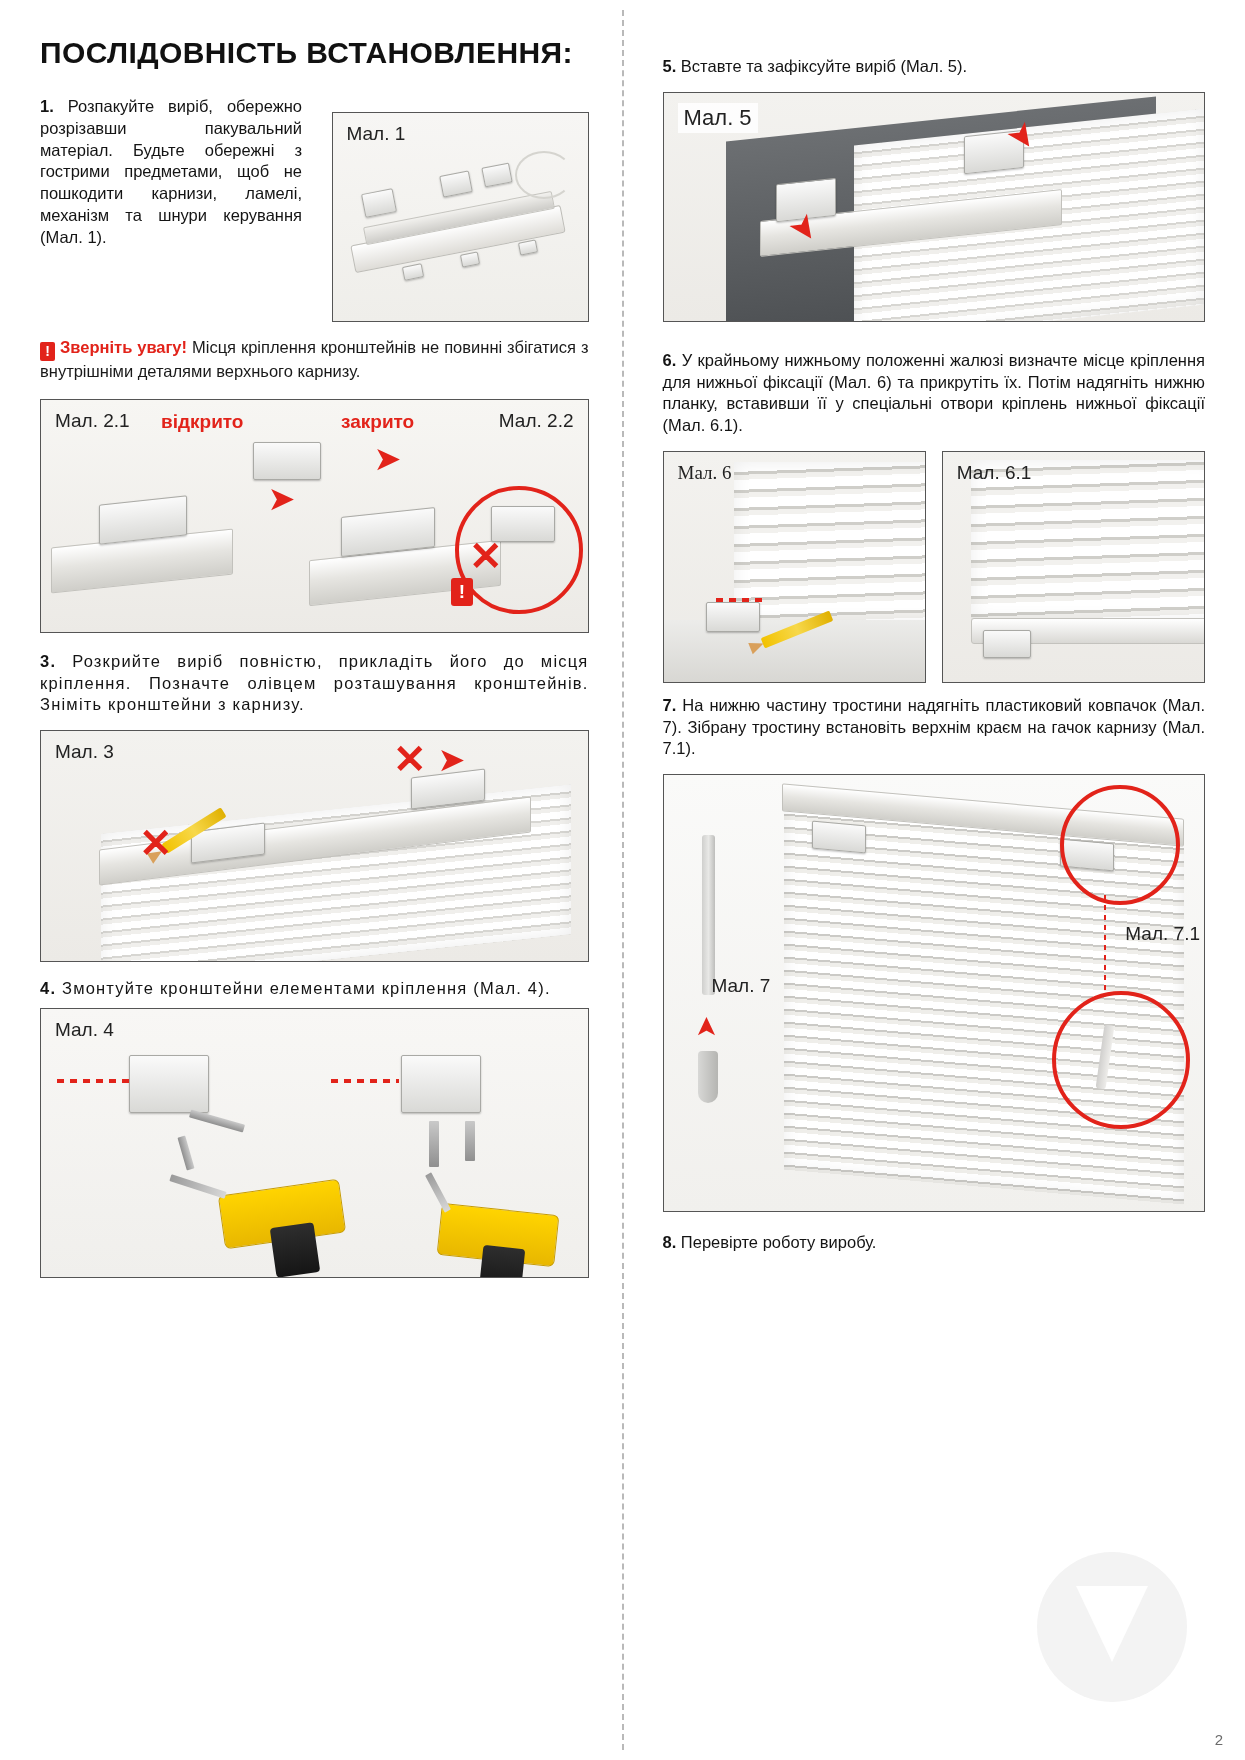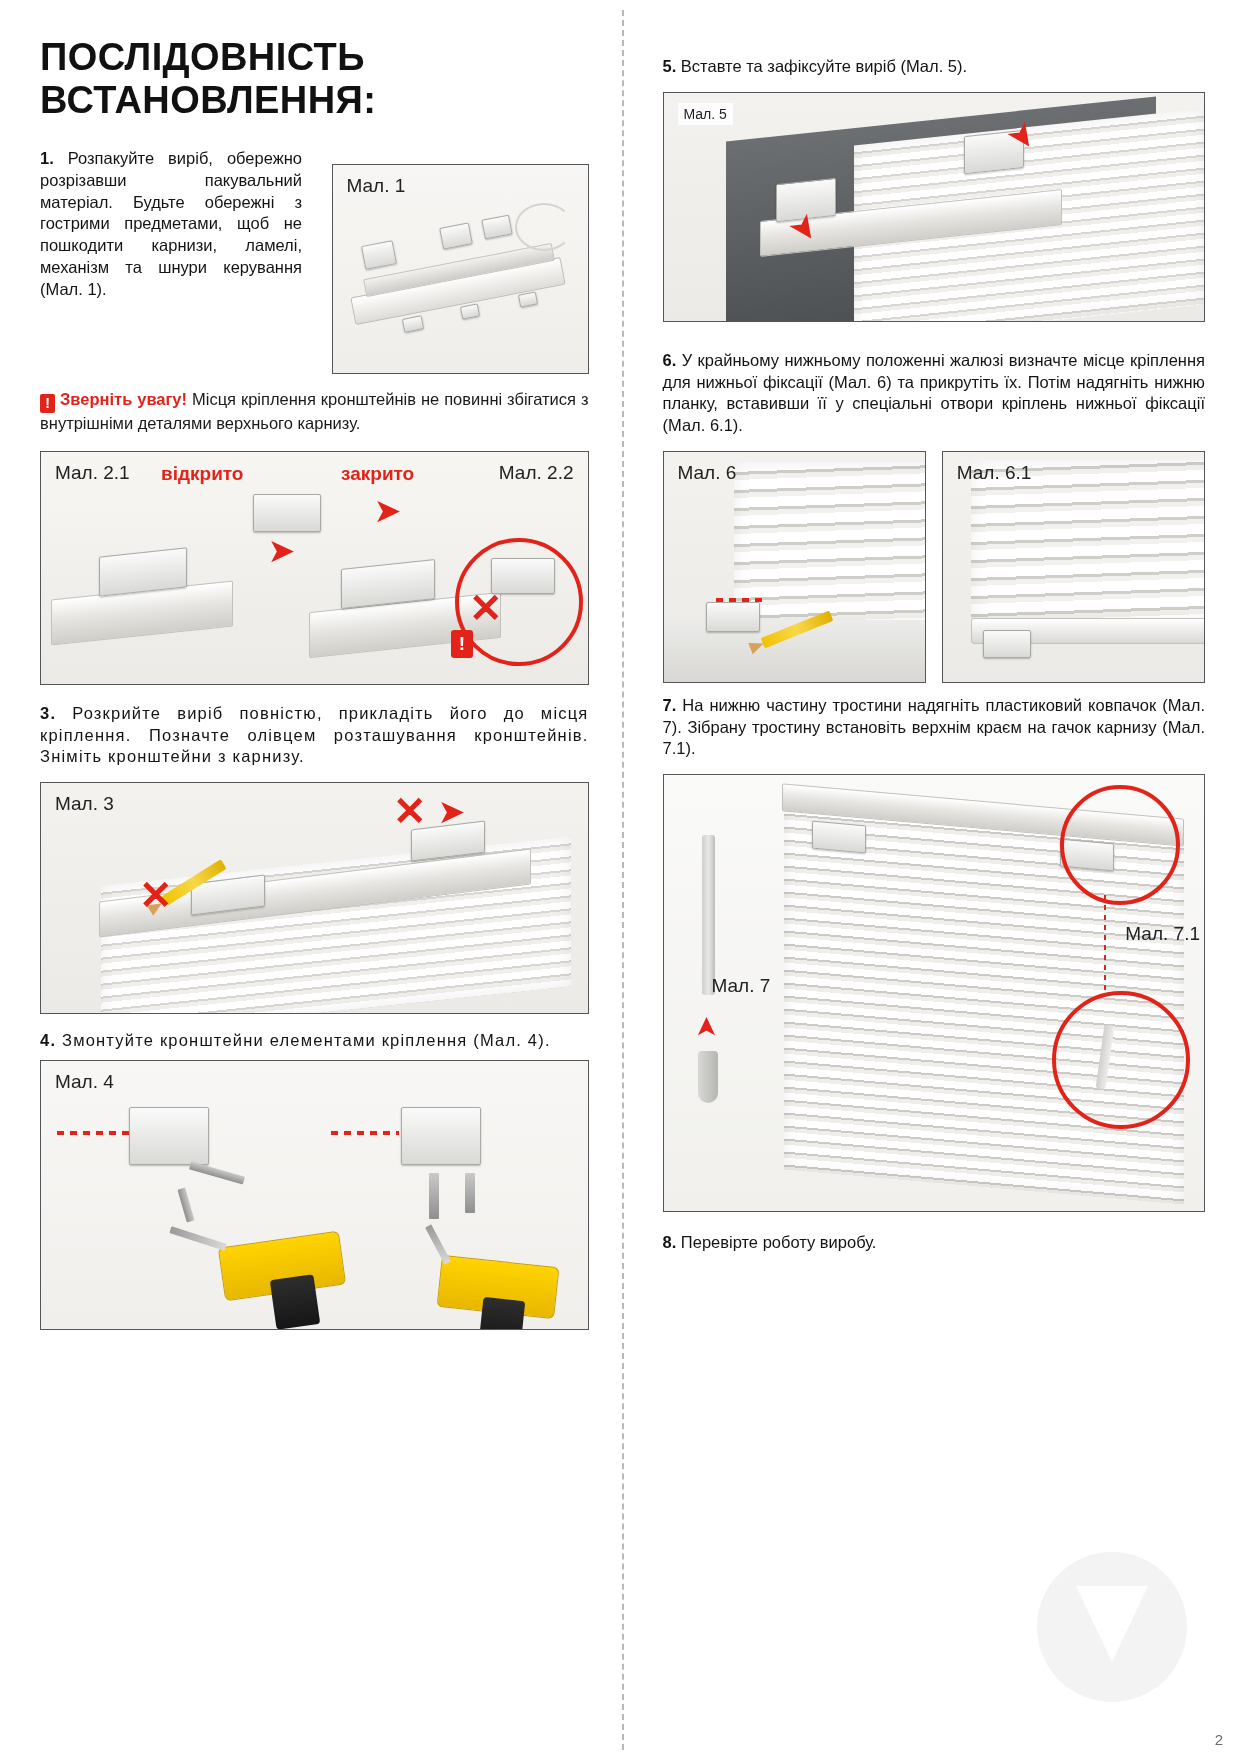--- a/index.html
+++ b/index.html
@@ -37,21 +37,21 @@
     height: 100%;
   }
   .col {
     width: 50%;
     box-sizing: border-box;
   }
   .col-left { padding-right: 34px; }
   .col-right { padding-left: 40px; }
 
   h1.title {
-    font-size: 38px;
+    font-size: 30px;
     font-weight: bold;
     letter-spacing: 0.4px;
     margin: 8px 0 26px 0;
     color: #111;
   }
 
   .para {
     font-size: 16.5px;
     line-height: 1.32;
     text-align: justify;
@@ -89,21 +89,21 @@
     overflow: hidden;
     margin: 12px 0 16px 0;
   }
   .figlabel {
     position: absolute;
     font-size: 19px;
     color: #222;
     z-index: 40;
   }
   .figlabel.tl { left: 14px; top: 10px; }
-  .figlabel.inner { font-size: 14px; }
+  .figlabel.inner { font-size: 22px; }
 
   
   .blindbg {
     position: absolute; inset: 0;
     background: linear-gradient(180deg,#f3f2ef 0%, #eceae6 100%);
   }
   .slats {
     position: absolute;
     background:
       repeating-linear-gradient(
@@ -384,21 +384,21 @@
           <span class="figlabel inner" style="position:static;">Мал. 5</span>
         </div>
       </div>
 
       <p class="para" style="margin-top:28px;">
         <b>6.</b>
         <span>У крайньому нижньому положенні жалюзі визначте місце кріплення для нижньої фіксації (Мал. 6) та прикрутіть їх. Потім надягніть нижню планку, вставивши її у спеціальні отвори кріплень нижньої фіксації (Мал. 6.1).</span>
       </p>
 
       <div style="display:flex; gap:16px; margin-top:14px;">
-        <div class="figbox" style="flex:1; height:230px; margin:0;">
+        <div class="figbox" style="flex:1; height:230px; margin:0;font-family:Liberation Serif, serif;">
           <div class="blindbg"></div>
           <div class="slats" style="left:70px; top:10px; width:220px; height:160px;
                       background:repeating-linear-gradient(178deg,#ffffff 0 10px,#cfcec9 10px 13px,#f2f1ee 13px 18px);"></div>
           <div style="position:absolute;left:0;bottom:0;width:100%;height:62px;background:linear-gradient(180deg,#ececea,#d8d7d3);"></div>
           <div class="brk" style="left:42px; top:150px; width:52px; height:28px;"></div>
           <div class="dots-red" style="left:52px; top:146px; width:52px;"></div>
           <div class="pencil" style="left:96px; top:172px; width:74px; height:11px; transform:rotate(-22deg);"></div>
           <div class="pencil-tip" style="left:86px; top:188px; transform:rotate(158deg);"></div>
           <div class="figlabel tl">Мал. 6</div>
         </div>

